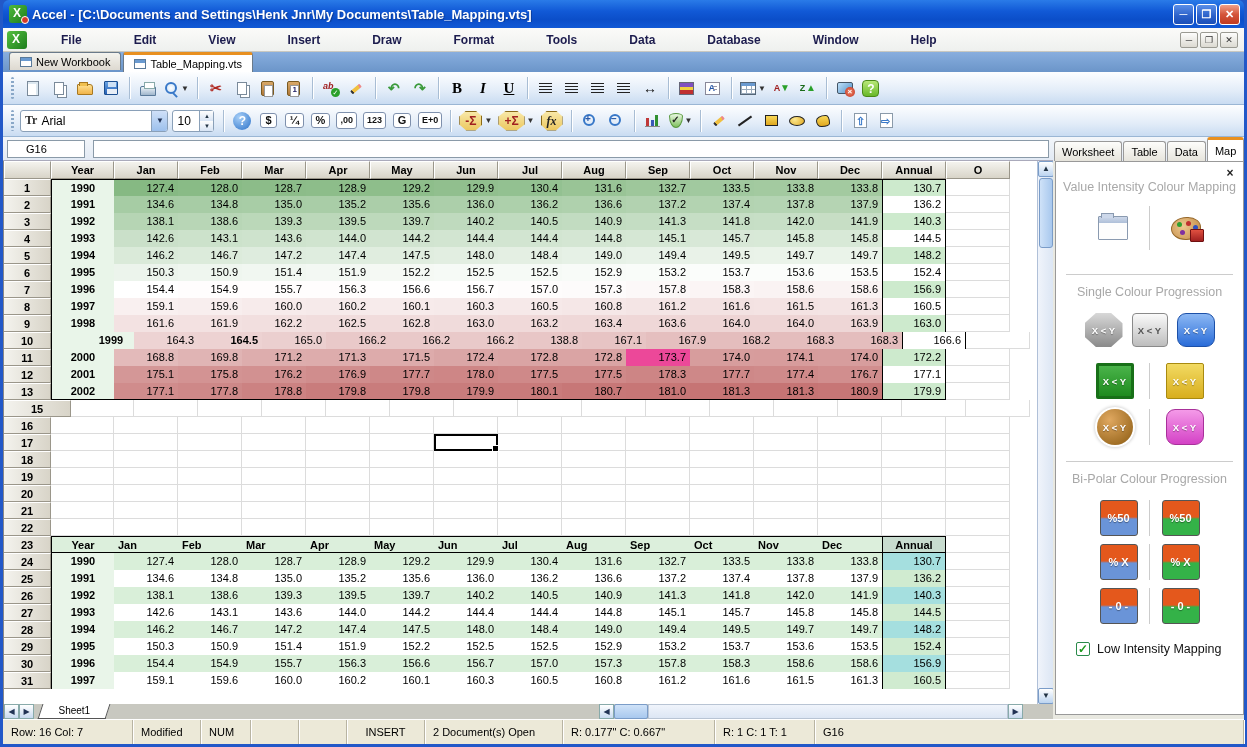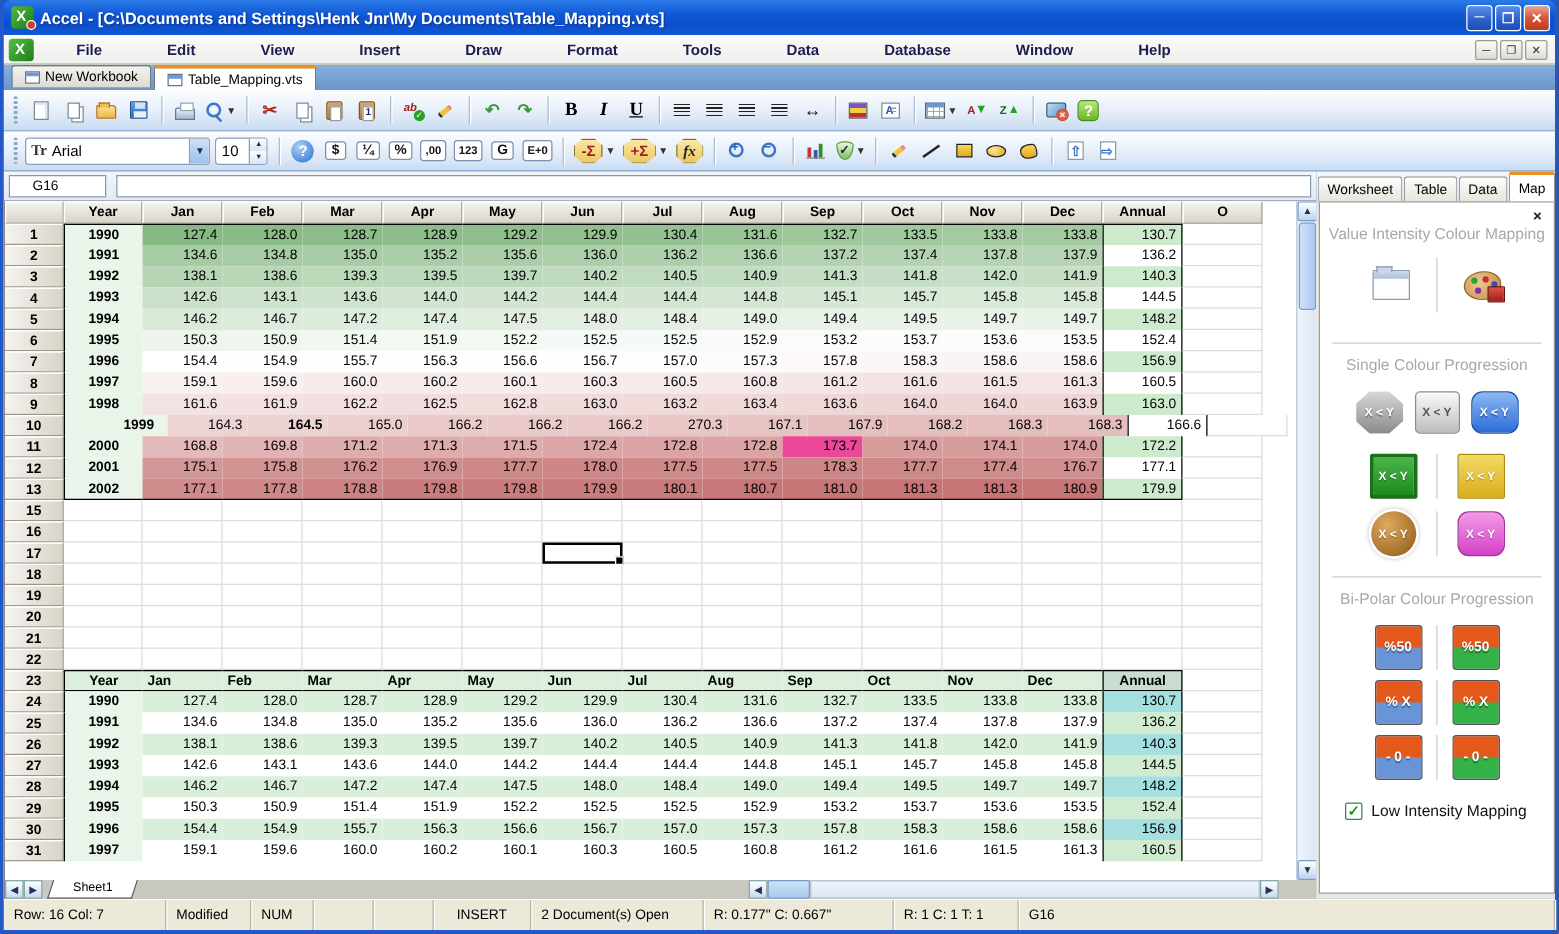--- a/index.html
+++ b/index.html
@@ -629,21 +629,21 @@
           </div>
           <div class="grow">
             <span class="gc rhead" style="width: 47px;">10</span>
             <span class="gc yearc" style="width: 83px; border-left: 1px solid rgb(0, 0, 0); padding-left: 36px;">1999</span>
             <span class="gc num" style="width: 64px; background: rgb(237, 211, 211);">164.3</span>
             <span class="gc num" style="width: 64px; background: rgb(237, 210, 210); font-weight: bold;">164.5</span>
             <span class="gc num" style="width: 64px; background: rgb(235, 207, 207);">165.0</span>
             <span class="gc num" style="width: 64px; background: rgb(233, 201, 201);">166.2</span>
             <span class="gc num" style="width: 64px; background: rgb(233, 201, 201);">166.2</span>
             <span class="gc num" style="width: 64px; background: rgb(233, 201, 201);">166.2</span>
-            <span class="gc num" style="width: 64px; background: rgb(232, 198, 198);">270.3</span>
+            <span class="gc num" style="width: 64px; background: rgb(232, 198, 198);">138.8</span>
             <span class="gc num" style="width: 64px; background: rgb(231, 196, 196);">167.1</span>
             <span class="gc num" style="width: 64px; background: rgb(229, 191, 191);">167.9</span>
             <span class="gc num" style="width: 64px; background: rgb(228, 189, 189);">168.2</span>
             <span class="gc num" style="width: 64px; background: rgb(228, 189, 189);">168.3</span>
             <span class="gc num" style="width: 64px; background: rgb(228, 189, 189);">168.3</span>
             <span class="gc num" style="width: 64px; background: rgb(255, 255, 255); border-left: 1px solid rgb(0, 0, 0); border-right: 1px solid rgb(0, 0, 0);">166.6</span>
             <span class="gc gempty" style="width: 64px;"></span>
           </div>
           <div class="grow">
             <span class="gc rhead" style="width: 47px;">11</span>
@@ -693,21 +693,21 @@
             <span class="gc num" style="width: 64px; background: rgb(201, 123, 123); border-bottom: 1px solid rgb(0, 0, 0);">180.1</span>
             <span class="gc num" style="width: 64px; background: rgb(199, 119, 119); border-bottom: 1px solid rgb(0, 0, 0);">180.7</span>
             <span class="gc num" style="width: 64px; background: rgb(199, 118, 118); border-bottom: 1px solid rgb(0, 0, 0);">181.0</span>
             <span class="gc num" style="width: 64px; background: rgb(198, 116, 116); border-bottom: 1px solid rgb(0, 0, 0);">181.3</span>
             <span class="gc num" style="width: 64px; background: rgb(198, 116, 116); border-bottom: 1px solid rgb(0, 0, 0);">181.3</span>
             <span class="gc num" style="width: 64px; background: rgb(199, 118, 118); border-bottom: 1px solid rgb(0, 0, 0);">180.9</span>
             <span class="gc num" style="width: 64px; background: rgb(205, 234, 205); border-left: 1px solid rgb(0, 0, 0); border-right: 1px solid rgb(0, 0, 0); border-bottom: 1px solid rgb(0, 0, 0);">179.9</span>
             <span class="gc gempty" style="width: 64px;"></span>
           </div>
           <div class="grow">
-            <span class="gc rhead" style="width: 47px;">15</span>
+            <span class="gc rhead" style="width: 67px;">15</span>
             <span class="gc gempty" style="width: 63px;"></span>
             <span class="gc gempty" style="width: 64px;"></span>
             <span class="gc gempty" style="width: 64px;"></span>
             <span class="gc gempty" style="width: 64px;"></span>
             <span class="gc gempty" style="width: 64px;"></span>
             <span class="gc gempty" style="width: 64px;"></span>
             <span class="gc gempty" style="width: 64px;"></span>
             <span class="gc gempty" style="width: 64px;"></span>
             <span class="gc gempty" style="width: 64px;"></span>
             <span class="gc gempty" style="width: 64px;"></span>

